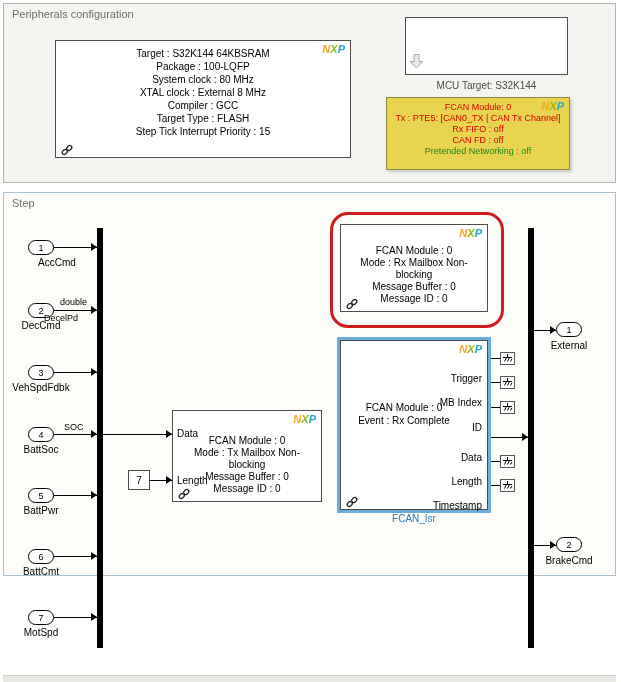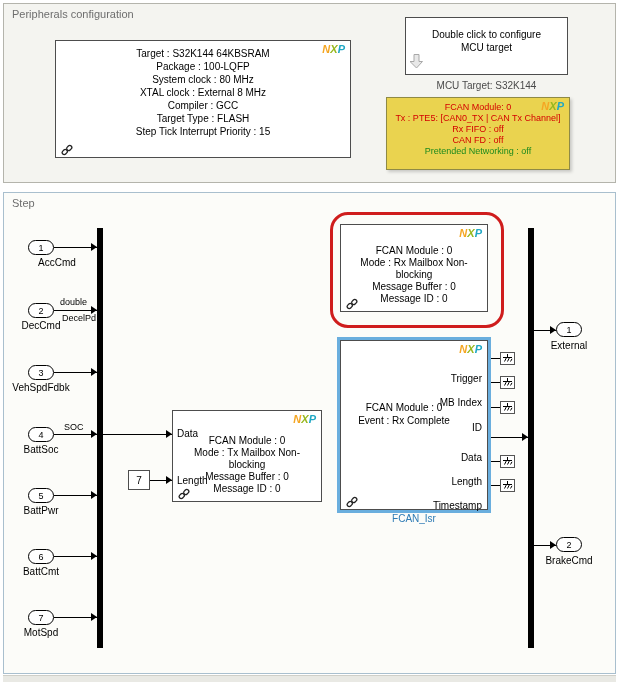--- a/index.html
+++ b/index.html
@@ -1,20 +1,20 @@
 <!DOCTYPE html>
 <html><head>
 <meta charset="utf-8">
 <style>
   html,body{margin:0;padding:0;background:#ffffff;}
   #canvas{position:relative;width:621px;height:682px;background:#ffffff;
           font-family:"Liberation Sans",sans-serif;overflow:hidden;}
   .area{position:absolute;box-sizing:border-box;}
   #area-periph{left:3px;top:3px;width:613px;height:180px;background:#f4f4f0;border:1px solid #b4b4ac;}
-  #area-step{left:3px;top:192px;width:613px;height:482px;background:#fcfcf9;border:1px solid #a9bfce;}
+  #area-step{left:3px;top:192px;width:613px;height:384px;background:#fcfcf9;border:1px solid #a9bfce;}
   .area-title{position:absolute;left:8px;top:4px;font-size:11px;color:#6e6e6e;}
   .block{position:absolute;box-sizing:border-box;background:#ffffff;border:1px solid #4d4d4d;}
   .block-text{position:absolute;left:0;right:0;text-align:center;font-size:10px;line-height:13px;color:#000;}
   .nxp{position:absolute;top:2px;right:5px;font-weight:bold;font-style:italic;font-size:11px;}
   .nxp .n{color:#f5a623}.nxp .x{color:#97b81f}.nxp .p{color:#1fa7c4}
   .chain{position:absolute;left:5px;bottom:3px;width:12px;height:12px;}
   .oval{position:absolute;width:26px;height:15px;box-sizing:border-box;border:1px solid #000;
         border-radius:8px;background:#fff;font-size:9px;display:flex;align-items:center;justify-content:center;}
   .pt-label{position:absolute;font-size:10px;text-align:center;color:#000;}
   .sig-label{position:absolute;font-size:9px;color:#000;}
@@ -61,21 +61,20 @@
       <svg width="12" height="12" viewBox="0 0 12 12">
           <g fill="none" stroke="#222" stroke-width="1.3">
         <rect x="1" y="6" width="5.5" height="4" rx="2" transform="rotate(-45 3.75 8)"></rect>
         <rect x="5.5" y="2" width="5.5" height="4" rx="2" transform="rotate(-45 8.25 4)"></rect>
           </g>
         </svg>
     </span>
   </div>
 
   <div class="block" style="left:405px;top:17px;width:163px;height:58px;">
-    <div class="block-text" style="top:10px;padding:0 14px;">Double click to configure MCU target</div>
     <span style="position:absolute;left:4px;bottom:1px;">
       <svg width="13" height="15" viewBox="0 0 13 15">
           <path d="M4 .5 h5 v7 h3.5 L6.5 14 0 7.5 h4 z" fill="#e8e8e8" stroke="#a8a8a8"></path>
         </svg>
     </span>
   </div>
   <div id="mcu-caption">MCU Target: S32K144</div>
 
   <div class="block" id="blk-pins" style="left:386px;top:97px;width:184px;height:73px;">
     <span class="nxp"><span class="n">N</span><span class="x">X</span><span class="p">P</span></span>
@@ -127,21 +126,21 @@
   <div class="wire" style="left:54px;top:617px;width:43px;"></div>
   <div class="arr-r" style="left:91px;top:243px;"></div>
   <div class="arr-r" style="left:91px;top:306px;"></div>
   <div class="arr-r" style="left:91px;top:368px;"></div>
   <div class="arr-r" style="left:91px;top:430px;"></div>
   <div class="arr-r" style="left:91px;top:491px;"></div>
   <div class="arr-r" style="left:91px;top:552px;"></div>
   <div class="arr-r" style="left:91px;top:613px;"></div>
 
   <div class="sig-label" style="left:60px;top:297px;">double</div>
-  <div class="sig-label" style="left:62px;top:313px;">DecelPd</div>
+  <div class="sig-label" style="left:44px;top:313px;">DecelPd</div>
   <div class="sig-label" style="left:64px;top:422px;">SOC</div>
 
   <div class="bar" style="left:97px;top:228px;height:420px;"></div>
 
   <div class="wire" style="left:103px;top:434px;width:69px;"></div>
   <div class="arr-r" style="left:166px;top:430px;"></div>
 
   <div class="block" style="left:128px;top:470px;width:22px;height:20px;">
     <div class="block-text" style="top:3px;">7</div>
   </div>

